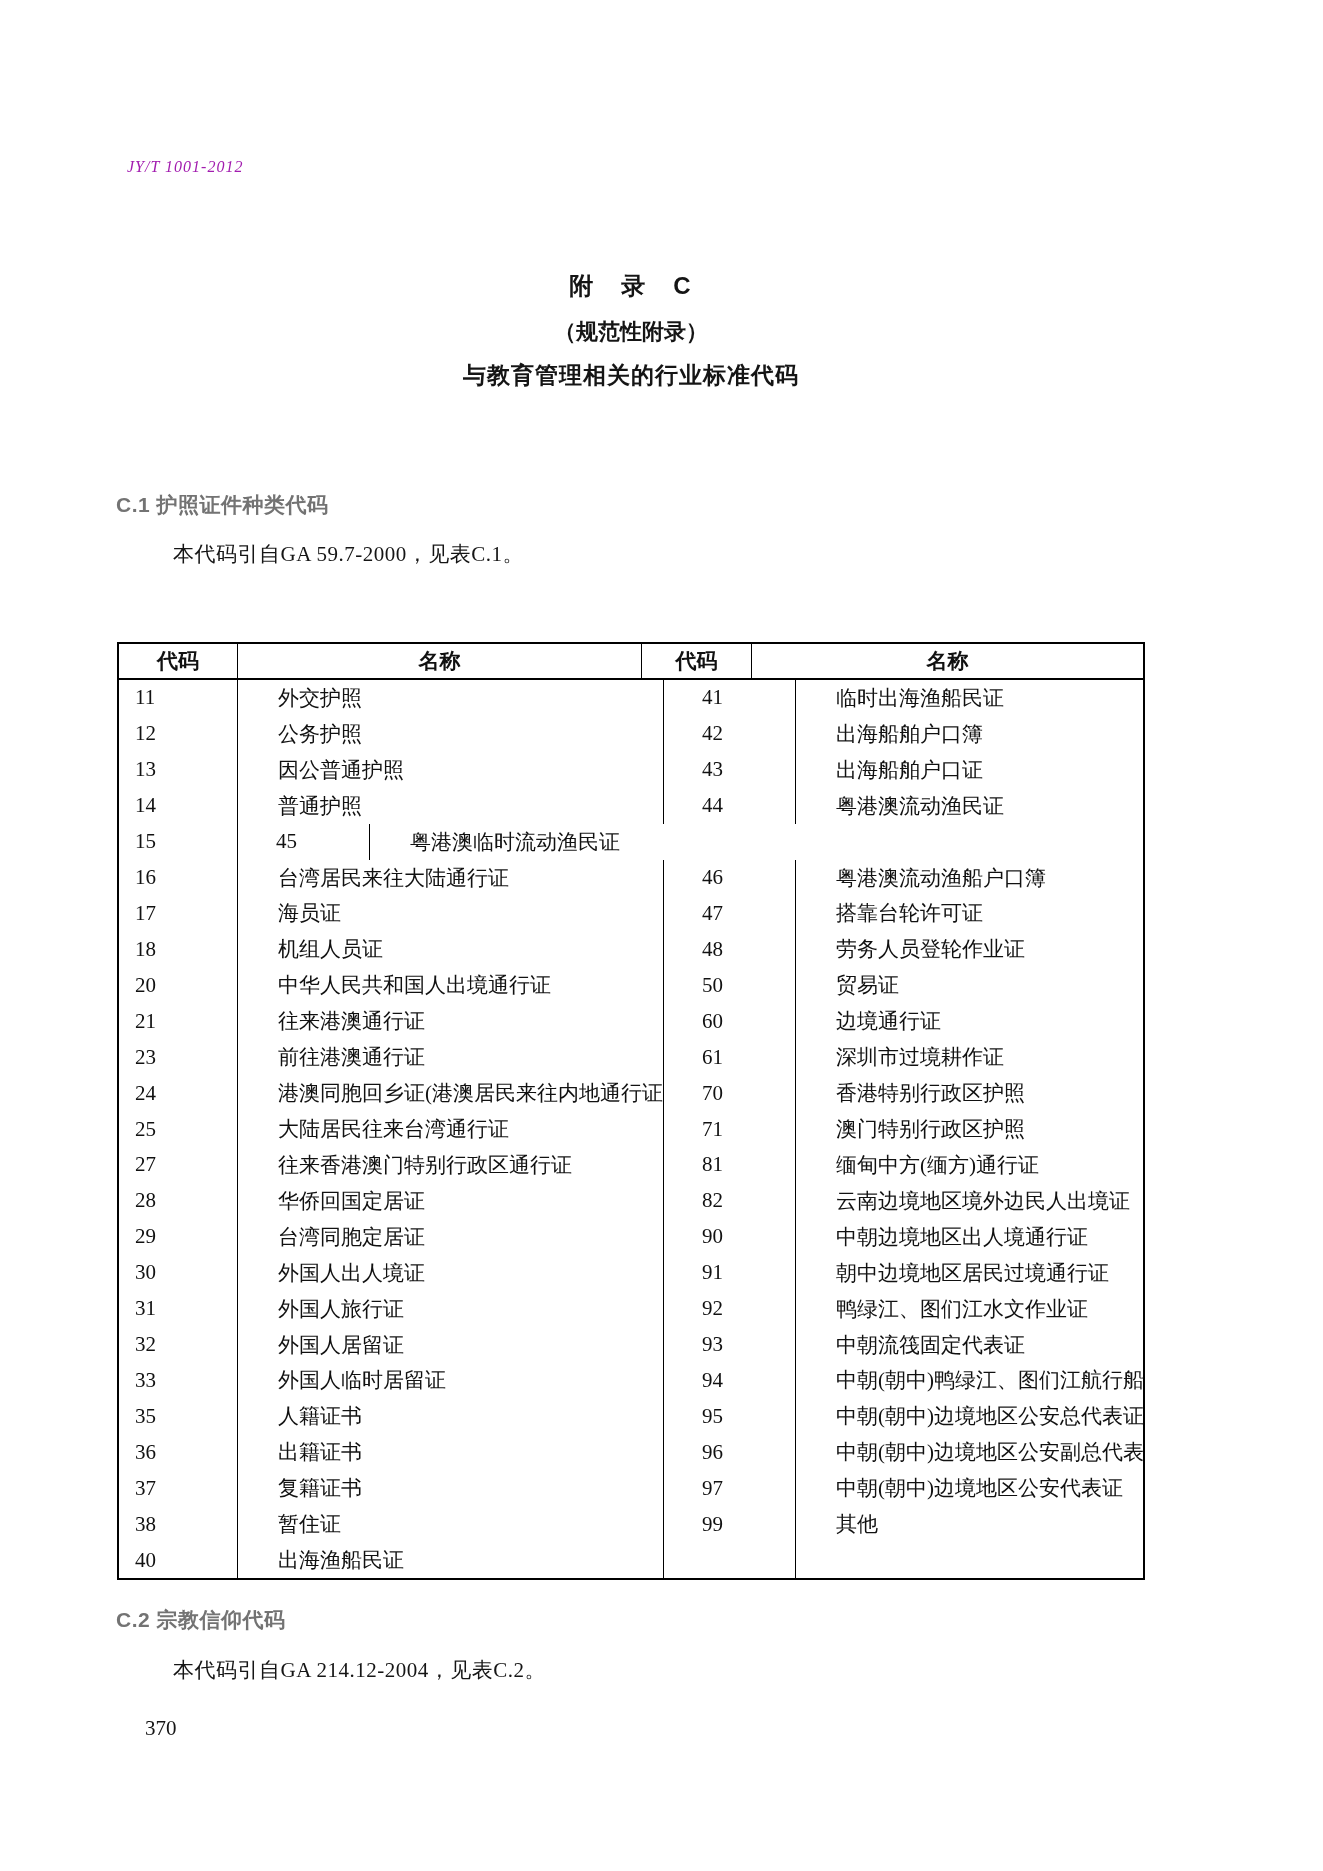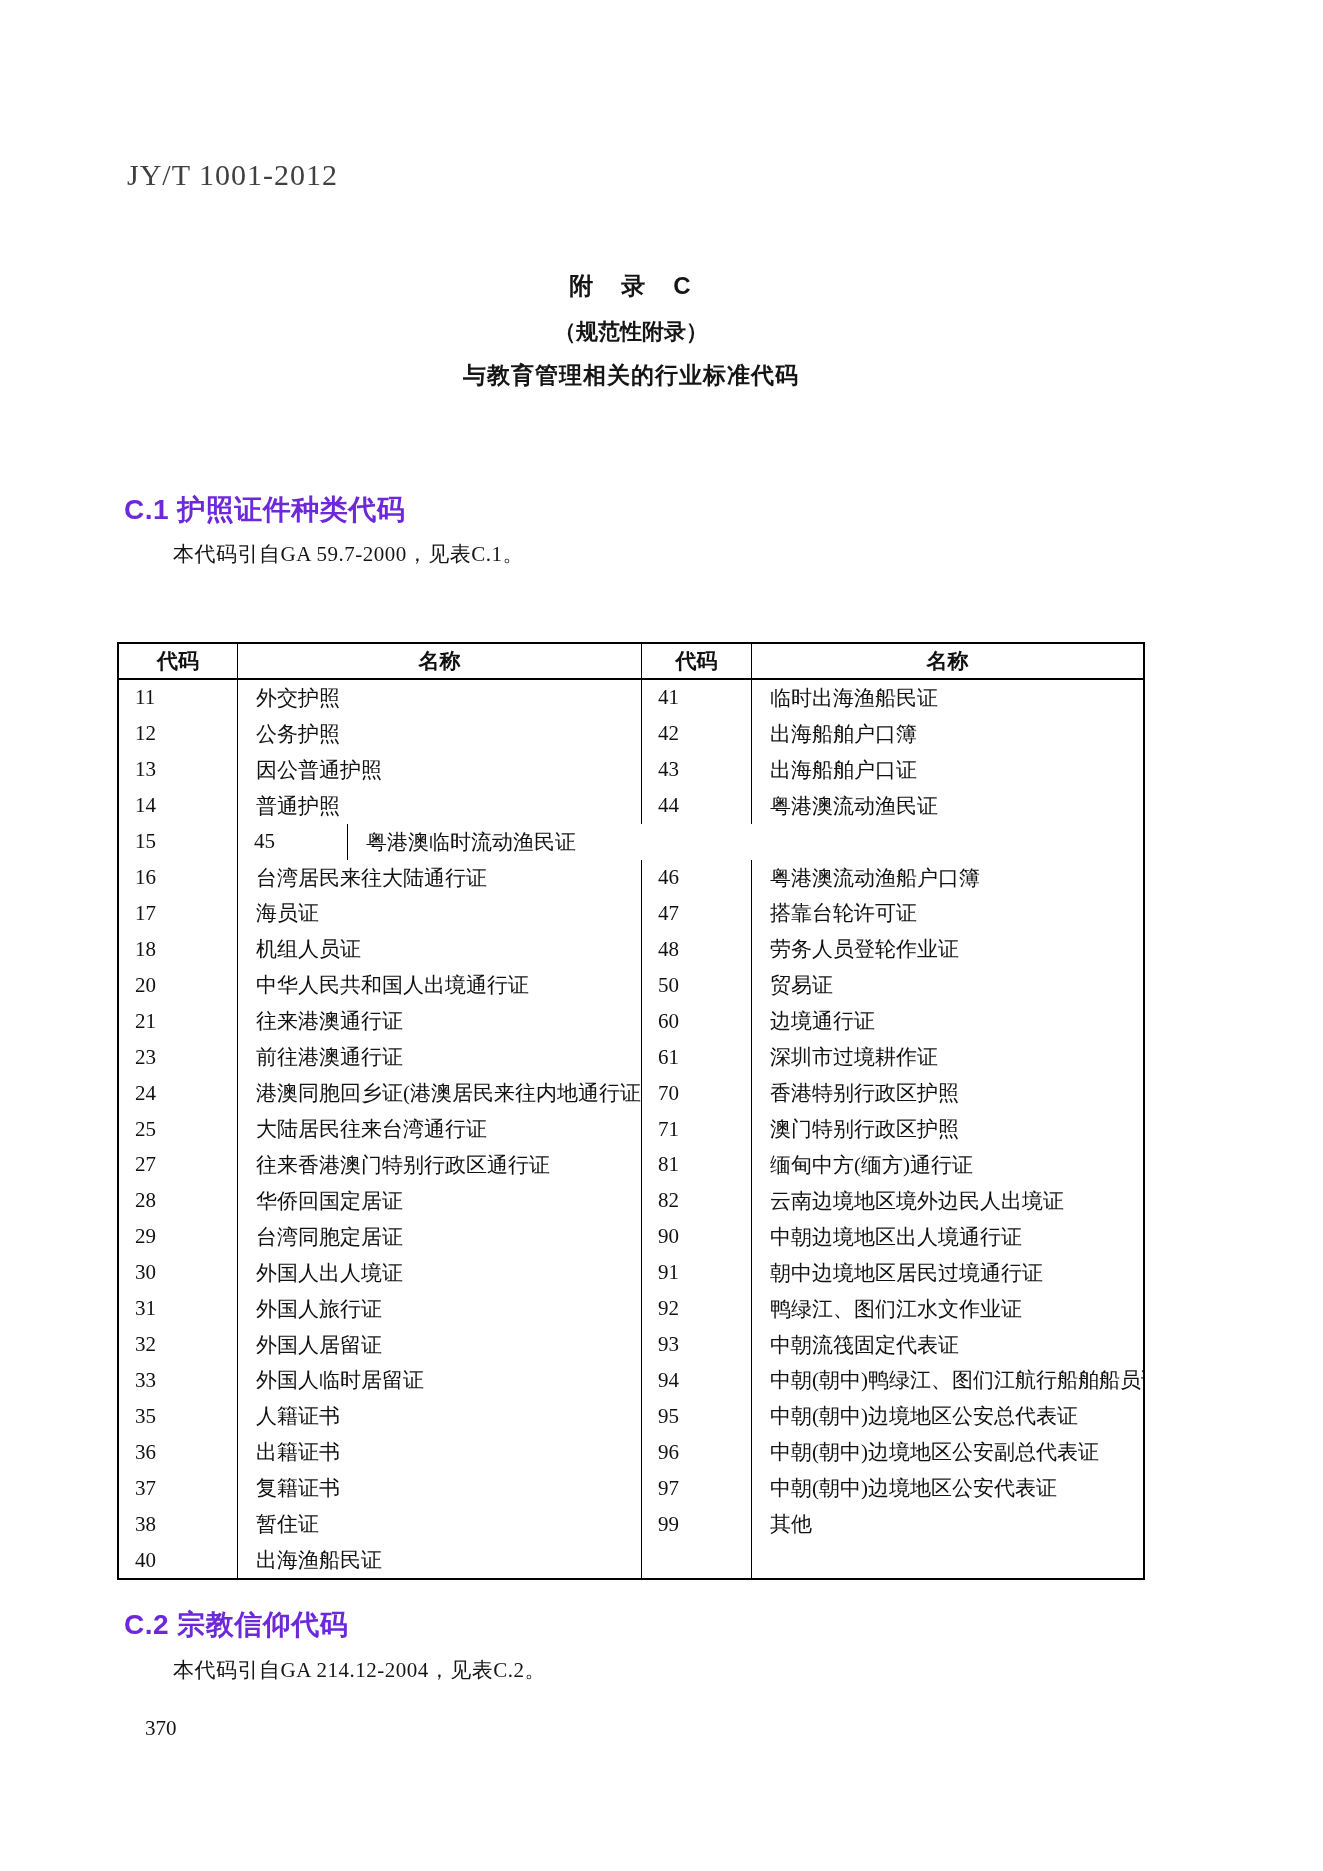--- a/index.html
+++ b/index.html
@@ -13,40 +13,41 @@
     color: #111111;
     overflow: hidden;
   }
   .serif { font-family: "Liberation Serif", "DejaVu Serif", serif; }
   .hei   { font-family: "Liberation Sans", "DejaVu Sans", sans-serif; font-weight: bold; }
 
   .doc-header {
     position: absolute;
     left: 127px; top: 158px;
     font-family: "Liberation Serif", serif;
-    font-size: 30px;
+    font-size: 16px;
     letter-spacing: 1px;
-    color: #404040;
+    color: #a21caf;
+    font-style: italic;
   }
   .center-band {
     position: absolute;
     left: 117px;
     width: 1028px;
     text-align: center;
     color: #151515;
   }
   .appendix-title    { top: 270px; font-size: 24px; letter-spacing: 2px; }
   .appendix-subtitle { top: 317px; font-size: 22px; }
   .appendix-heading  { top: 360px; font-size: 23px; letter-spacing: 1px; }
 
   .sect-heading {
     position: absolute;
-    left: 124px;
-    font-size: 28px;
-    color: #6d28d9;
+    left: 116px;
+    font-size: 21px;
+    color: #737373;
     letter-spacing: 0.5px;
   }
   .c1-heading { top: 491px; }
   .c2-heading { top: 1606px; }
 
   .body-par {
     position: absolute;
     left: 173px;
     font-size: 21px;
     color: #151515;
@@ -70,21 +71,21 @@
     display: flex;
     height: 36px;
     border-bottom: 2.5px solid #000;
     flex: none;
   }
   .tbody {
     display: flex;
     flex-direction: column;
     flex: 1;
   }
-  .trow { display: flex; flex: 1; }
+  .trow { display: flex; flex: 1; gap: 22px; }
   .tcell, .hcell {
     border-right: 1.5px solid #000;
     display: flex;
     align-items: center;
     font-size: 21px;
     overflow: hidden;
     white-space: nowrap;
   }
   .hcell {
     justify-content: center;

